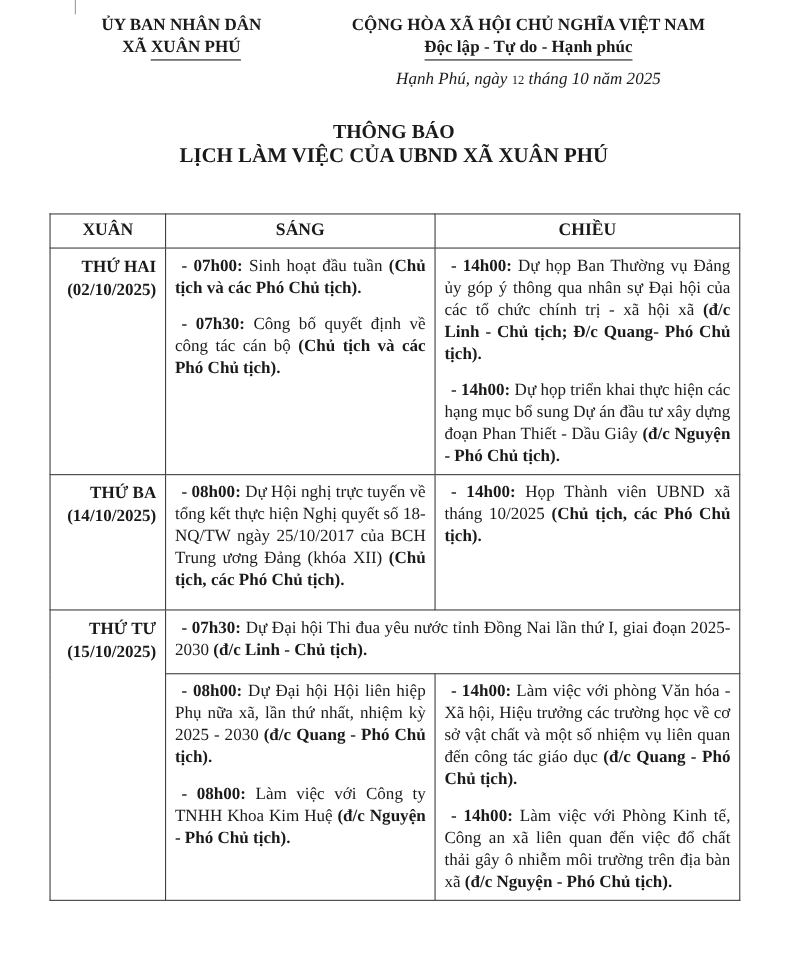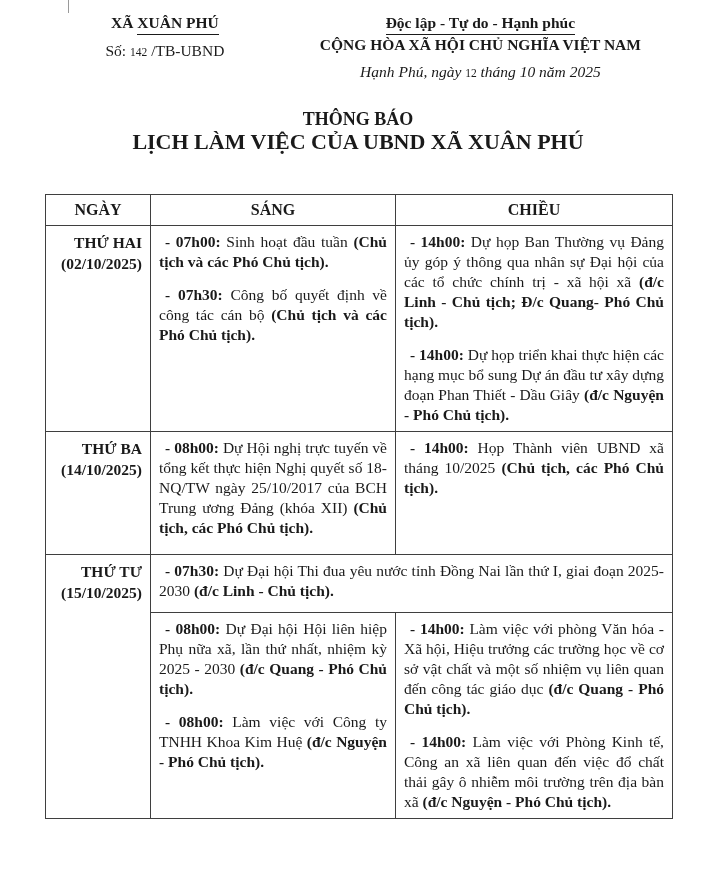--- a/index.html
+++ b/index.html
@@ -24,21 +24,21 @@
   .hdr-right { width:62%; text-align:center; }
   .hdr-bold { font-weight:bold; font-size:15.5px; line-height:20px; }
   .u-span { display:inline-block; border-bottom:1.4px solid #1a1a1a; padding-bottom:1px; }
   .doc-number { margin-top:7px; font-size:15.5px; }
   .small-num { font-size:11.5px; }
   .place-date { margin-top:8px; font-style:italic; font-size:15.5px; }
   .place-date .small-num { font-style:normal; }
   
   .doc-title { text-align:center; margin-top:27px; }
   .t1 { font-weight:bold; font-size:18px; line-height:23px; }
-  .t2 { font-weight:bold; font-size:22px; line-height:22px; }
+  .t2 { font-weight:bold; font-size:19px; line-height:22px; }
   .t3 { font-weight:bold; font-size:16px; line-height:22px; }
   
   table.sched {
     border-collapse:collapse;
     margin:41px 0 0 45px;
     width:627px;
     table-layout:fixed;
   }
   table.sched col.c-day { width:105px; }
   table.sched col.c-am  { width:245px; }
@@ -69,44 +69,44 @@
   tr.r3b { height:199px; }
 </style>
 </head>
 <body>
 
 <div class="page">
   <div class="crop-tick"></div>
 
   <div class="doc-header">
     <div class="hdr-left">
+      <div class="hdr-bold">ỦY BAN NHÂN DÂN</div>
       <div class="hdr-bold"><span>XÃ </span><span class="u-span">XUÂN PHÚ</span></div>
-      <div class="doc-number"><span>Số: </span><span class="small-num">142</span><span> /TB-UBND</span></div>
     </div>
     <div class="hdr-right">
+      <div class="hdr-bold">CỘNG HÒA XÃ HỘI CHỦ NGHĨA VIỆT NAM</div>
       <div class="hdr-bold"><span class="u-span">Độc lập - Tự do - Hạnh phúc</span></div>
-      <div class="hdr-bold">CỘNG HÒA XÃ HỘI CHỦ NGHĨA VIỆT NAM</div>
       <div class="place-date"><span>Hạnh Phú, ngày </span><span class="small-num">12</span><span> tháng 10 năm 2025</span></div>
     </div>
   </div>
 
   <div class="doc-title">
     <div class="t1">THÔNG BÁO</div>
     <div class="t2">LỊCH LÀM VIỆC CỦA UBND XÃ XUÂN PHÚ</div>
   </div>
 
   <table class="sched">
     <colgroup>
         <col class="c-day">
         <col class="c-am">
         <col class="c-pm">
       </colgroup>
     <tbody>
         <tr>
-      <th>NGÀY</th>
+      <th>XUÂN</th>
       <th>SÁNG</th>
       <th>CHIỀU</th>
     </tr>
 
     <tr class="r1">
       <td class="day-cell">
         <div>THỨ HAI</div>
         <div>(02/10/2025)</div>
       </td>
       <td>

